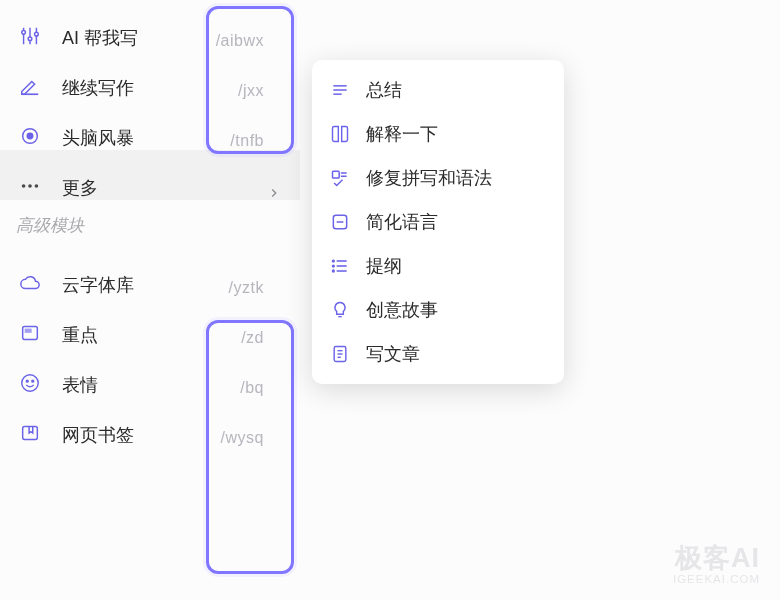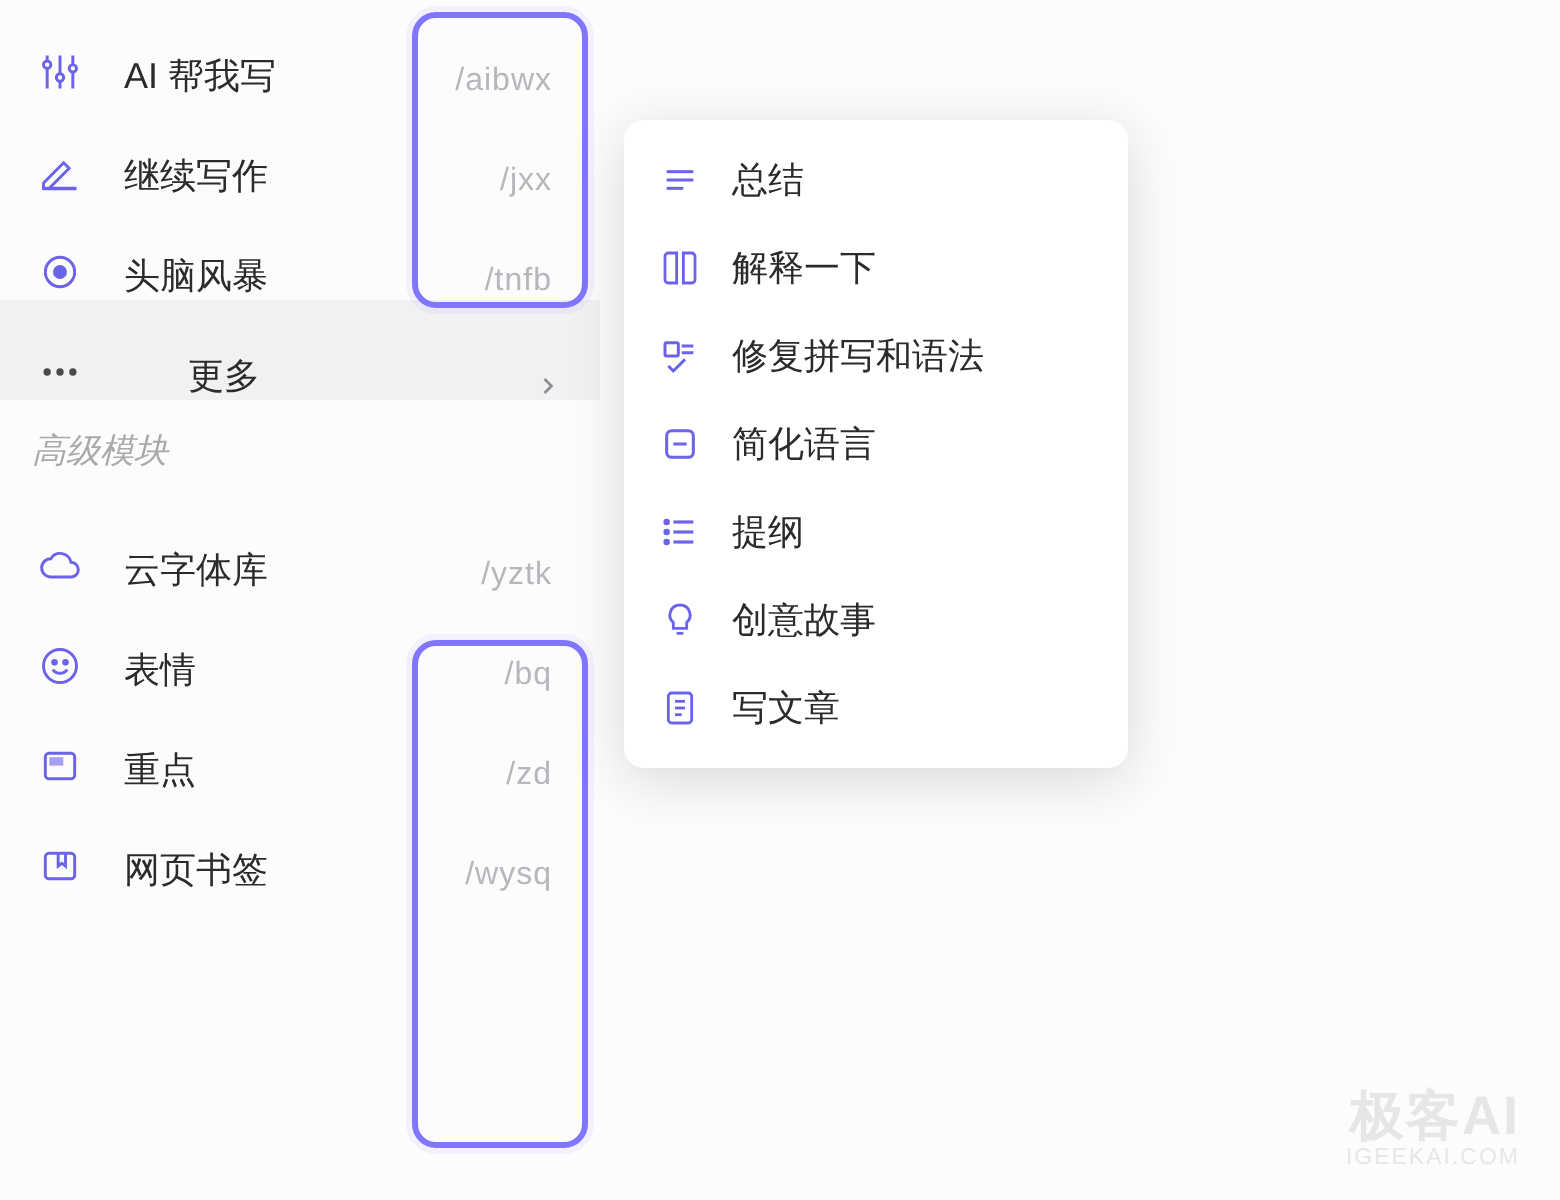--- a/index.html
+++ b/index.html
@@ -20,42 +20,41 @@
 .menu-item {
   display: flex;
   align-items: flex-end;
   height: 50px;
   padding: 0 16px;
   cursor: pointer;
   position: relative;
 }
 .menu-item.active {
   background: #f1f1f2;
-  gap: 32px;
 }
 .menu-item .icon {
   width: 28px;
   height: 28px;
   display: flex;
   align-items: center;
   justify-content: center;
   margin-right: 18px;
   color: #6b63e8;
 }
 .menu-item .label {
   font-size: 18px;
   color: #2b2b2b;
   font-weight: 420;
   flex: 1;
 }
 .menu-item .shortcut {
   font-size: 16px;
   color: #b6b6bd;
   letter-spacing: 0.5px;
-  margin-right: 8px;
+  margin-right: 20px;
 }
 .menu-item .chevron {
   color: #8c8c92;
   margin-right: 3px;
 }
 .section-title {
   font-size: 17px;
   color: #a9a9ad;
   padding: 14px 16px 10px;
   font-style: italic;
@@ -202,39 +201,39 @@
           <path d="M7 18a5 5 0 010-10 6 6 0 0111 2 4 4 0 010 8H7z"></path>
         </svg>
     </span>
     <span class="label">云字体库</span>
     <span class="shortcut">/yztk</span>
   </div>
 
   <div class="menu-item">
     <span class="icon">
       <svg width="22" height="22" viewBox="0 0 24 24" fill="none" stroke="currentColor" stroke-width="1.6">
+          <rect x="4" y="5" width="16" height="14" rx="2"></rect>
+          <rect x="7" y="8" width="6" height="3" fill="currentColor" opacity="0.6"></rect>
+        </svg>
+    </span>
+    <span class="label">重点</span>
+    <span class="shortcut">/zd</span>
+  </div>
+
+  <div class="menu-item">
+    <span class="icon">
+      <svg width="22" height="22" viewBox="0 0 24 24" fill="none" stroke="currentColor" stroke-width="1.6">
           <circle cx="12" cy="12" r="9"></circle>
           <path d="M8 14s1.5 2 4 2 4-2 4-2"></path>
           <circle cx="9" cy="10" r="1" fill="currentColor"></circle>
           <circle cx="15" cy="10" r="1" fill="currentColor"></circle>
         </svg>
     </span>
     <span class="label">表情</span>
     <span class="shortcut">/bq</span>
-  </div>
-
-  <div class="menu-item">
-    <span class="icon">
-      <svg width="22" height="22" viewBox="0 0 24 24" fill="none" stroke="currentColor" stroke-width="1.6">
-          <rect x="4" y="5" width="16" height="14" rx="2"></rect>
-          <rect x="7" y="8" width="6" height="3" fill="currentColor" opacity="0.6"></rect>
-        </svg>
-    </span>
-    <span class="label">重点</span>
-    <span class="shortcut">/zd</span>
   </div>
 
 
   <div class="menu-item">
     <span class="icon">
       <svg width="22" height="22" viewBox="0 0 24 24" fill="none" stroke="currentColor" stroke-width="1.6">
           <rect x="4" y="5" width="16" height="14" rx="2"></rect>
           <path d="M15 5v7l-2-1.5L11 12V5"></path>
         </svg>
     </span>

